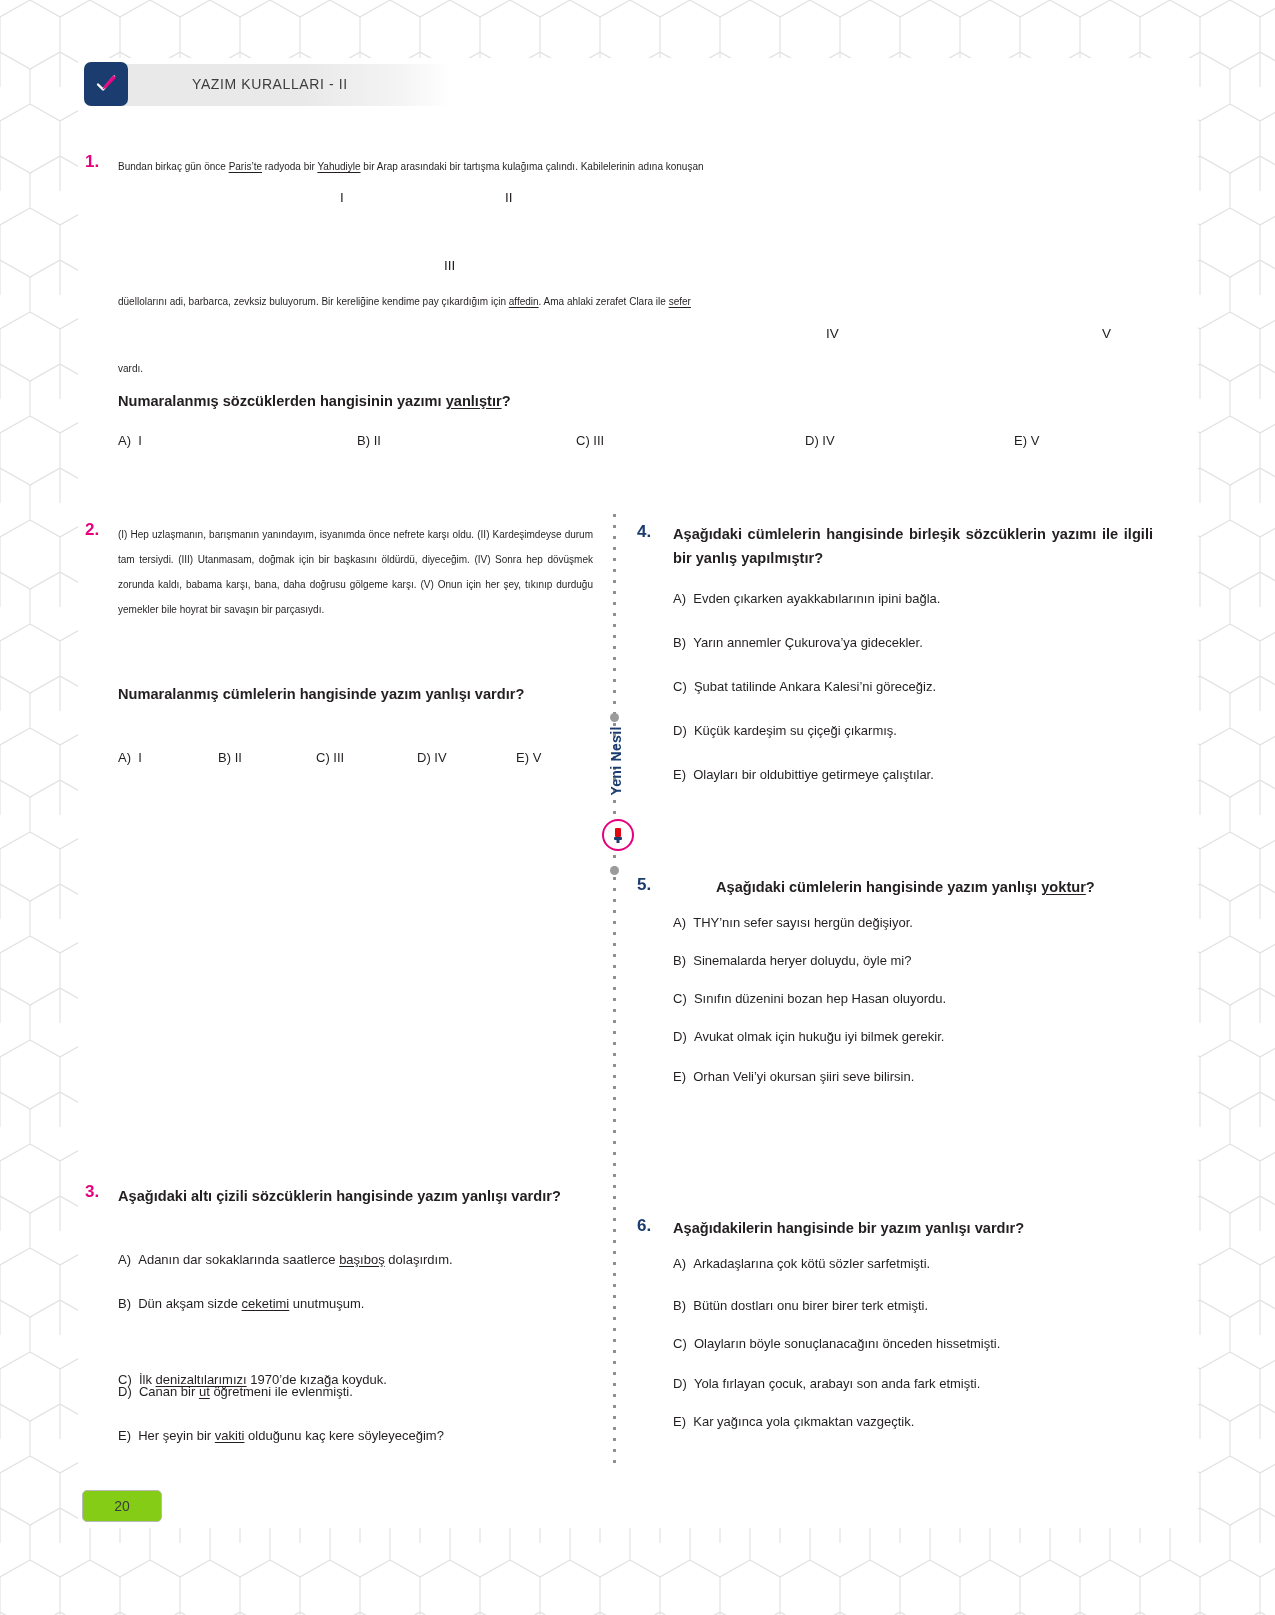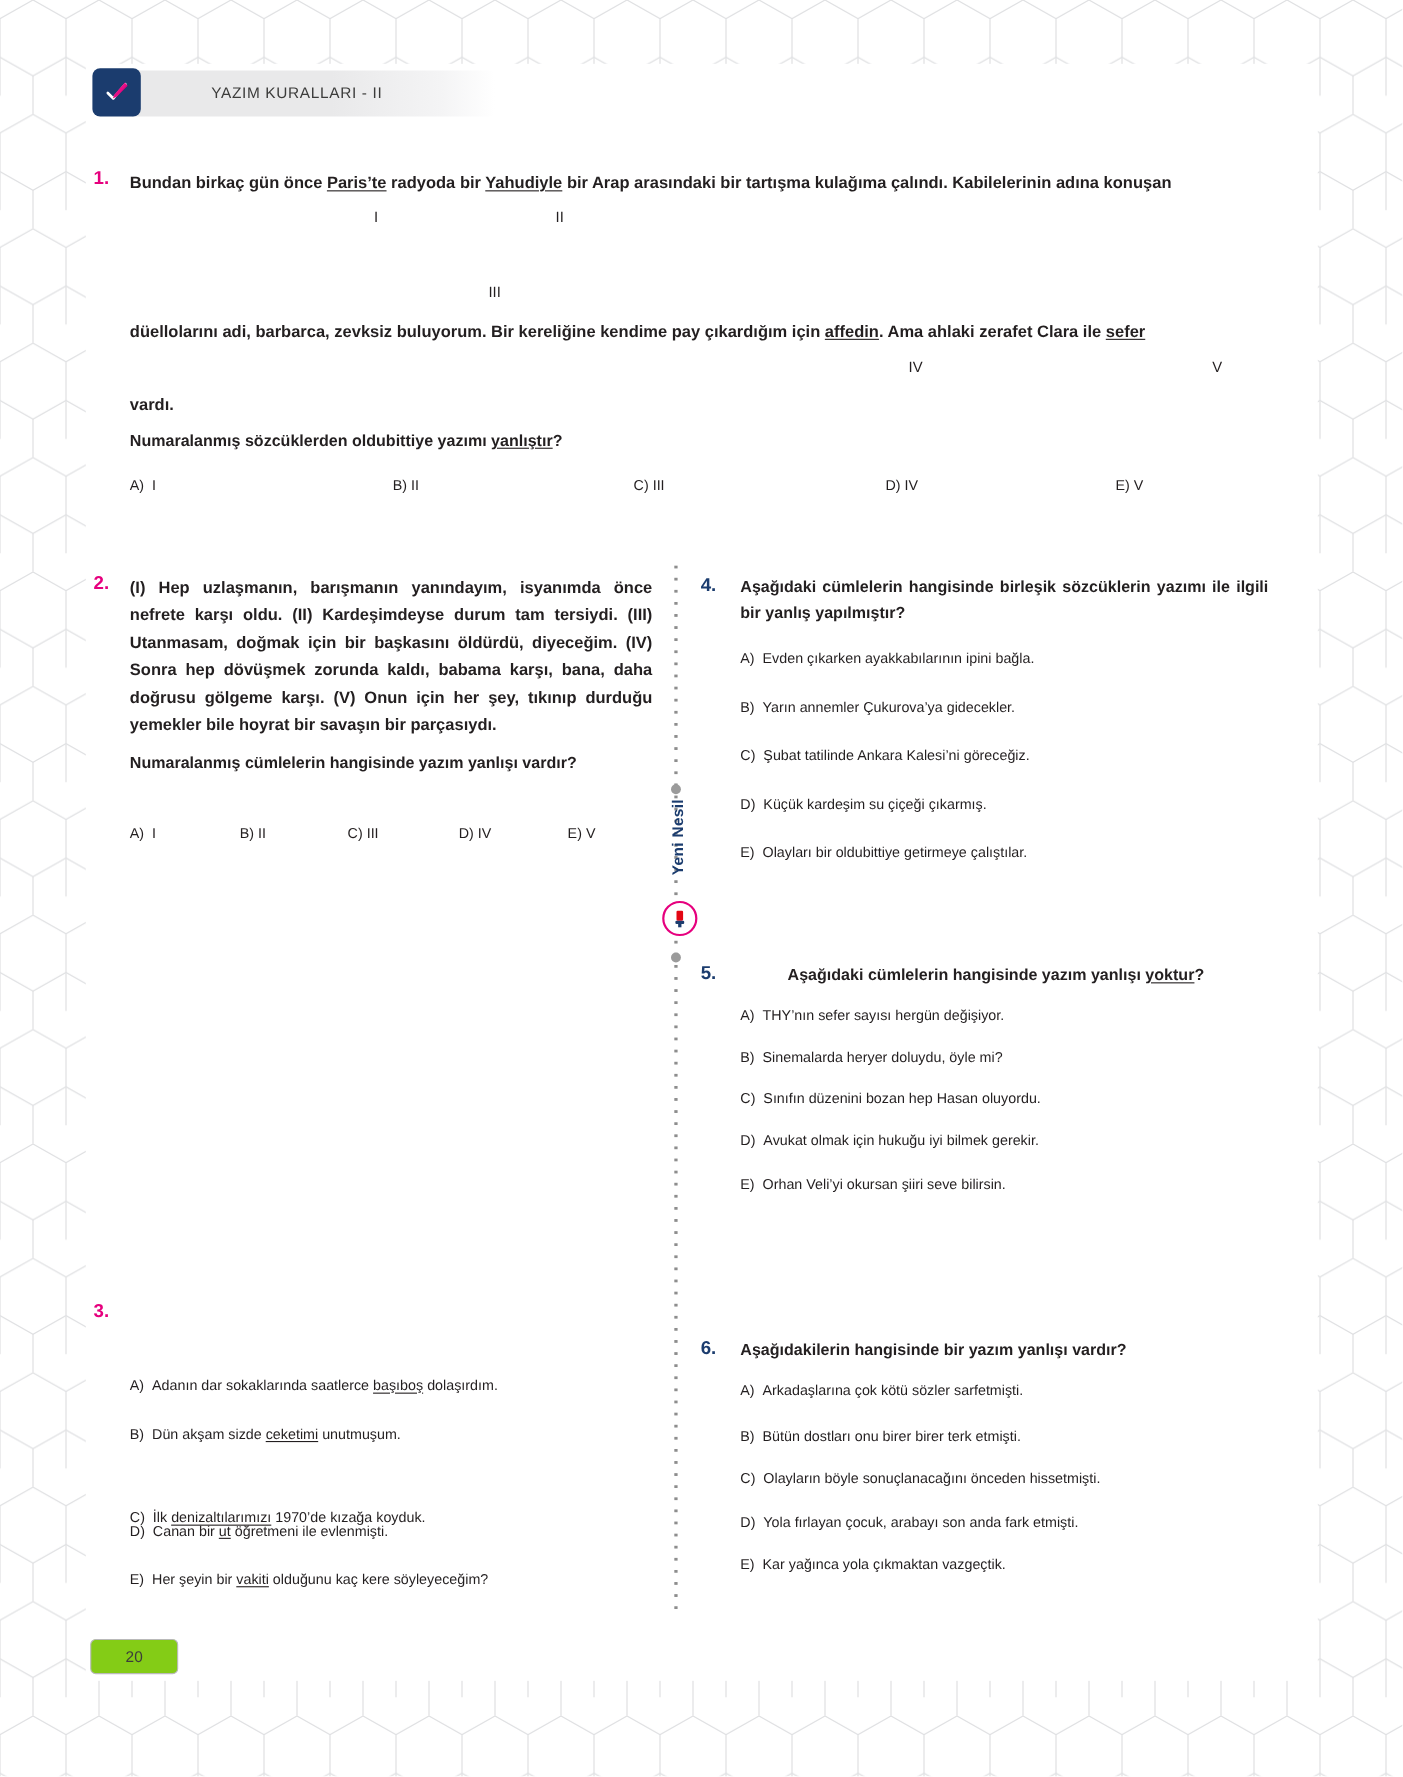--- a/index.html
+++ b/index.html
@@ -77,24 +77,23 @@
   .qnum {
     position: absolute;
     font-size: 17px;
     font-weight: bold;
     color: #e6007e;
   }
   .qnum.blue { color: #1b3c6e; }
 
   .passage {
     position: absolute;
-    font-size: 15px;
+    font-size: 10px;
     line-height: 26px;
     color: #231f20;
-    font-weight: bold;
   }
   .q-stem {
     position: absolute;
     font-size: 14.6px;
     font-weight: bold;
     line-height: 24px;
     color: #231f20;
   }
   .u { text-decoration: underline; text-underline-offset: 2px; }
 
@@ -249,21 +248,21 @@
 
   <div class="passage" style="left:118px; top:289px; width:1040px;">
     düellolarını adi, barbarca, zevksiz buluyorum. Bir kereliğine kendime pay çıkardığım için <span class="u">affedin</span>. Ama ahlaki zerafet Clara ile <span class="u">sefer</span>
   </div>
   <div class="roman" style="left:826px; top:326px;">IV</div>
   <div class="roman" style="left:1102px; top:326px;">V</div>
 
   <div class="passage" style="left:118px; top:356px;">vardı.</div>
 
   <div class="q-stem" style="left:118px; top:389px; width:900px;">
-    <span>Numaralanmış sözcüklerden oldubittiye yazımı </span><span class="u">yanlıştır</span><span>?</span>
+    <span>Numaralanmış sözcüklerden hangisinin yazımı </span><span class="u">yanlıştır</span><span>?</span>
   </div>
 
   <div class="opt" style="left:118px; top:433px;">
     <span class="opt-letter">A)</span>&nbsp;&nbsp;<span>I</span>
   </div>
   <div class="opt" style="left:357px; top:433px;">
     <span class="opt-letter">B)</span>&nbsp;<span>II</span>
   </div>
   <div class="opt" style="left:576px; top:433px;">
     <span class="opt-letter">C)</span>&nbsp;<span>III</span>
@@ -289,20 +288,21 @@
     <span class="opt-letter">C)</span>&nbsp;<span>III</span>
   </div>
   <div class="opt" style="left:417px; top:750px;">
     <span class="opt-letter">D)</span>&nbsp;<span>IV</span>
   </div>
   <div class="opt" style="left:516px; top:750px;">
     <span class="opt-letter">E)</span>&nbsp;<span>V</span>
   </div>
 
   <div class="qnum" style="left:85px; top:1182px;">3.</div>
+  <div class="q-stem" style="left:118px; top:1184px; width:480px; text-align:justify;">Aşağıdaki altı çizili sözcüklerin hangisinde yazım yanlışı vardır?</div>
 
   <div class="opt" style="left:118px; top:1252px;">
     <span class="opt-letter">A)</span>&nbsp;&nbsp;<span>Adanın dar sokaklarında saatlerce </span><span class="u">başıboş</span><span> dolaşırdım.</span>
   </div>
   <div class="opt" style="left:118px; top:1296px;">
     <span class="opt-letter">B)</span>&nbsp;&nbsp;<span>Dün akşam sizde </span><span class="u">ceketimi</span><span> unutmuşum.</span>
   </div>
   <div class="opt" style="left:118px; top:1340px;margin-top:32px;">
     <span class="opt-letter">C)</span>&nbsp;&nbsp;<span>İlk </span><span class="u">denizaltılarımızı</span><span> 1970’de kızağa koyduk.</span>
   </div>

